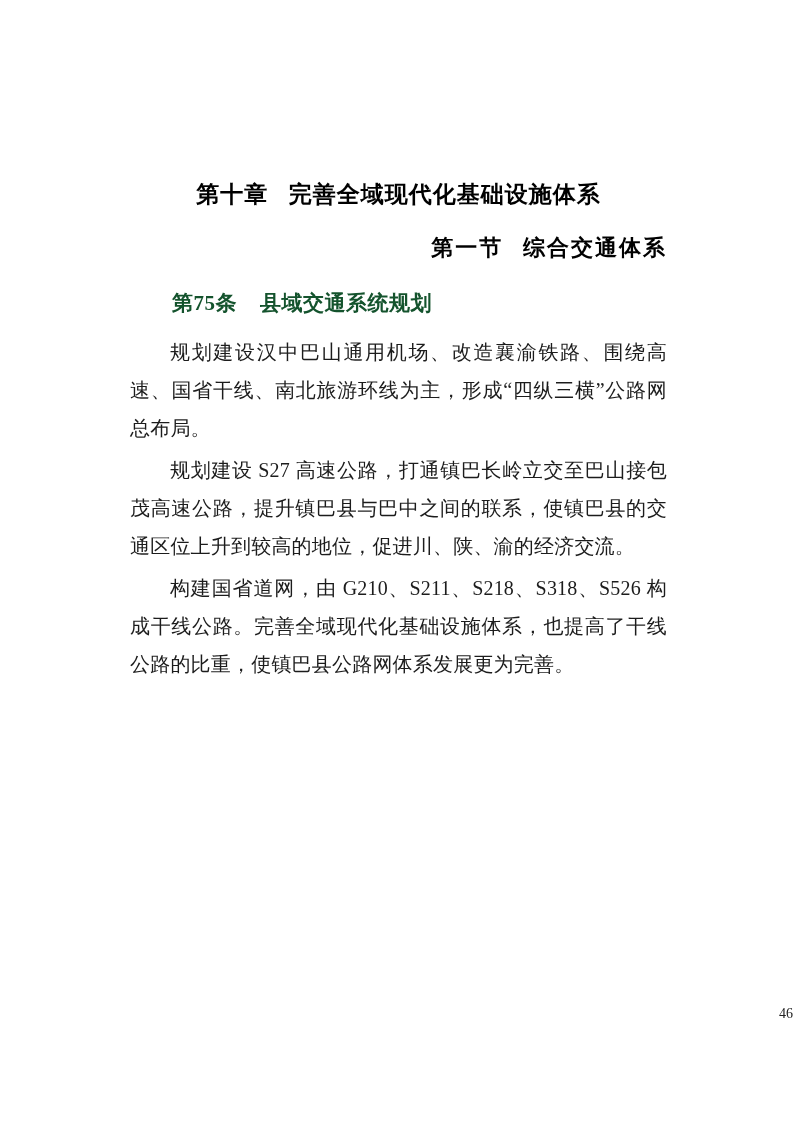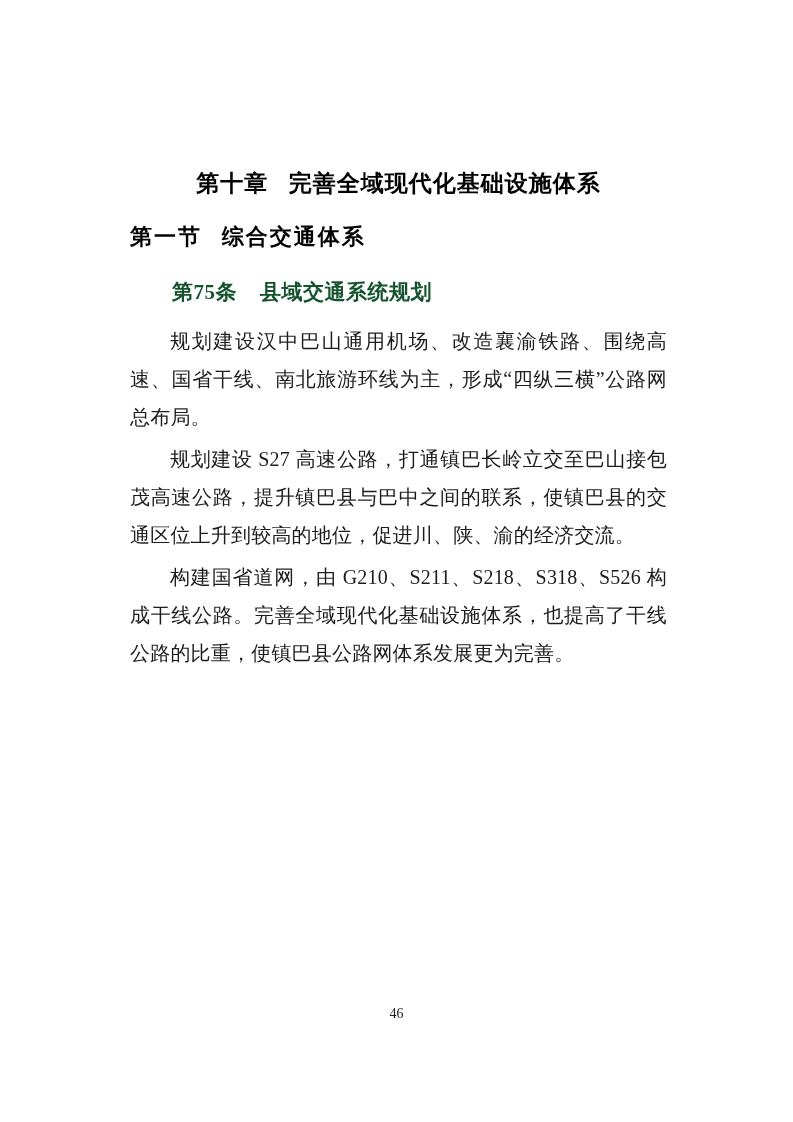--- a/index.html
+++ b/index.html
@@ -25,31 +25,31 @@
     width: 537px;
   }
   .chapter-heading {
     font-family: "Liberation Sans", "DejaVu Sans", sans-serif;
     font-weight: bold;
     font-size: 23px;
     line-height: 30px;
     color: #000000;
     text-align: center;
     letter-spacing: 1px;
-    margin: 4px 0 24px 0;
+    margin: 15px 0 24px 0;
     white-space: nowrap;
   }
   .chapter-heading .num { margin-right: 0.9em; }
   .section-heading {
     font-family: "Liberation Serif", "DejaVu Serif", serif;
     font-weight: bold;
     font-size: 22px;
     line-height: 30px;
     color: #000000;
-    text-align: left;
+    text-align: right;
     letter-spacing: 2px;
     margin: 0 0 26px 0;
     white-space: nowrap;
   }
   .section-heading .num { margin-right: 0.9em; }
   .article-heading {
     font-family: "Liberation Serif", "DejaVu Serif", serif;
     font-weight: bold;
     font-size: 21px;
     line-height: 28px;
@@ -67,21 +67,21 @@
     text-indent: 2em;
     text-align: justify;
     text-justify: inter-ideograph;
     letter-spacing: 0.2px;
   }
   .page-number {
     position: absolute;
     top: 1006px;
     left: 0;
     width: 100%;
-    text-align: center;
+    text-align: right;
     font-size: 14px;
     color: #222222;
     font-family: "Liberation Serif", serif;
   }
 </style>
 </head>
 <body>
 
 <div class="page">
   <div class="content">

